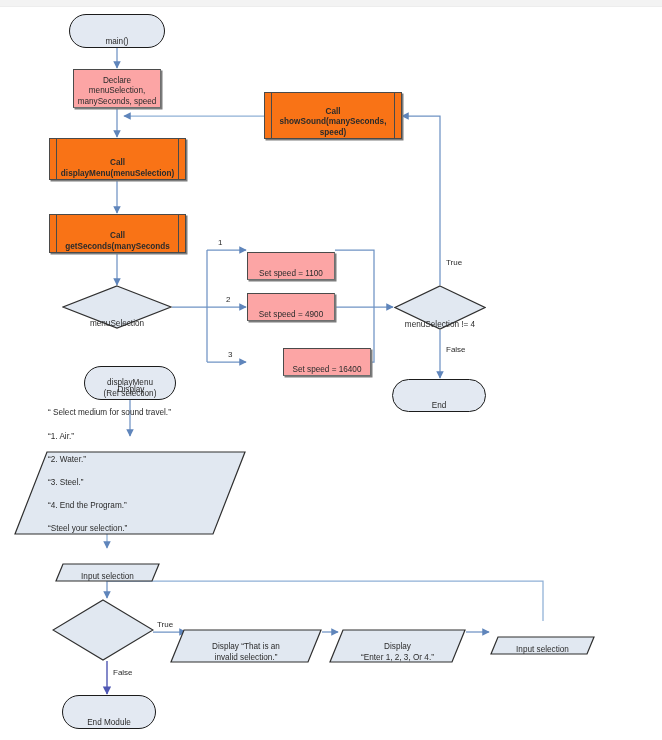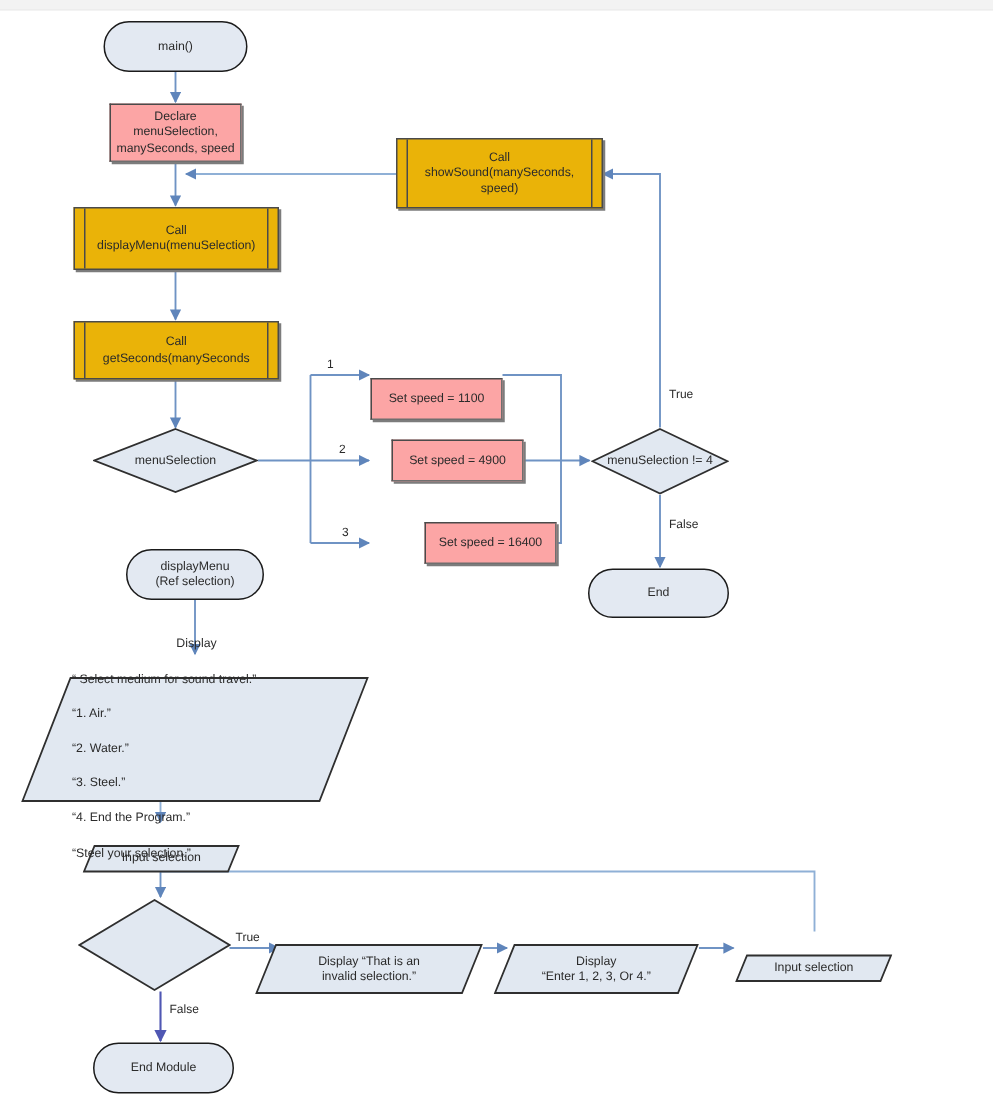--- a/index.html
+++ b/index.html
@@ -32,40 +32,41 @@
   }
   .node {
     position: absolute;
     box-sizing: border-box;
     background: #e2e8f1;
     color: #2b2b2b;
     font-size: 8.2px;
     line-height: 10.5px;
     text-align: center;
     display: flex;
-    align-items: center;
+    align-items: flex-end;
     justify-content: center;
   }
   .node .txt { width: 100%; padding: 0 2px; white-space: pre-line; }
   .terminal {
     border: 1.4px solid #1b1b1b;
     border-radius: 999px;
     background: #e3e9f2;
   }
   .process {
     border: 1.2px solid #4a4a4a;
     border-right-color: #6f6f6f;
     border-bottom-color: #6f6f6f;
     background: #fca5a5;
     box-shadow: 1.5px 1.5px 0 0 #7c7c7c;
   }
   .subroutine {
     border: 1.2px solid #4a4a4a;
-    background: #eab308;
+    background: #f97316;
     box-shadow: 1.5px 1.5px 0 0 #7c7c7c;
+    font-weight: bold;
   }
   .subroutine::before, .subroutine::after {
     content: "";
     position: absolute;
     top: 0; bottom: 0;
     width: 0;
     border-left: 1.2px solid #4a4a4a;
   }
   .subroutine::before { left: 6px; }
   .subroutine::after  { right: 6px; }
@@ -193,21 +194,21 @@
     <svg class="diamondbg" viewBox="0 0 110 44" preserveAspectRatio="none">
       <polygon points="55,1 109,22 55,43 1,22" fill="#e1e8f1" stroke="#2f2f2f" stroke-width="1.2"></polygon>
     </svg>
     <span class="txt">menuSelection</span>
   </div>
 
   <div class="node process" style="left:247px; top:236px; width:88px; height:28px;margin-top:16px;">
     <span class="txt">Set speed = 1100</span>
   </div>
 
-  <div class="node process" style="left:261px; top:293px; width:88px; height:28px;">
+  <div class="node process" style="left:247px; top:293px; width:88px; height:28px;">
     <span class="txt">Set speed = 4900</span>
   </div>
 
   <div class="node process" style="left:247px; top:348px; width:88px; height:28px;margin-left:36px;">
     <span class="txt">Set speed = 16400</span>
   </div>
 
   <div class="node decision" style="left:394px; top:285px; width:92px; height:45px;">
     <svg class="diamondbg" viewBox="0 0 92 45" preserveAspectRatio="none">
       <polygon points="46,1 91,22.5 46,44 1,22.5" fill="#e1e8f1" stroke="#2f2f2f" stroke-width="1.2"></polygon>

